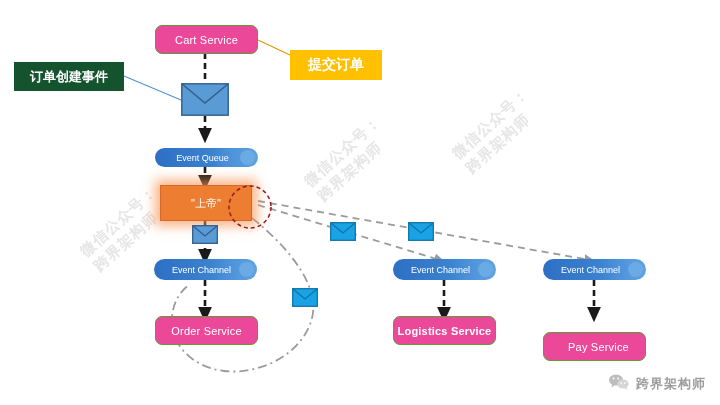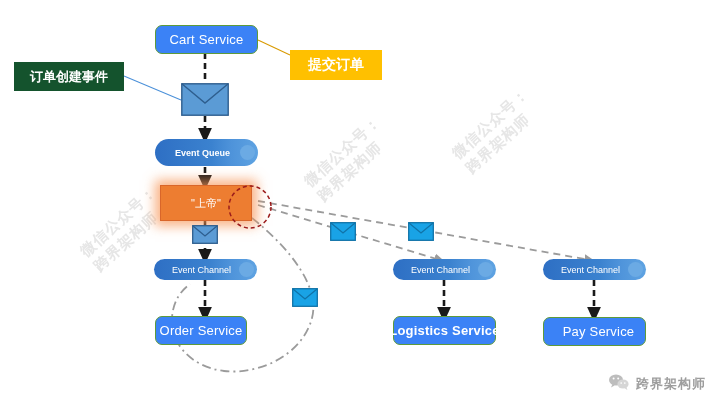--- a/index.html
+++ b/index.html
@@ -12,26 +12,26 @@
   #canvas{position:relative;width:720px;height:405px;background:#fff;overflow:hidden;}
 
   
   .layer{position:absolute;left:0;top:0;width:720px;height:405px;pointer-events:none;}
   #lines-bottom{z-index:1;}
   #lines-top{z-index:4;}
 
   
   .svc{
     position:absolute;z-index:3;
-    background:#3b82f6;
+    background:#ec4899;
     border:1px solid #5E9A3A;
     border-radius:7px;
     color:#ffffff;
     display:flex;align-items:center;justify-content:center;
-    font-size:13px;
+    font-size:11px;
     letter-spacing:.2px;
     box-sizing:border-box;
     white-space:nowrap;
   }
 
   
   .pill{
     position:absolute;z-index:3;
     border-radius:999px;
     color:#ffffff;
@@ -147,49 +147,49 @@
     <line x1="258" y1="205" x2="440" y2="260" stroke="#9b9b9b" stroke-width="1.8" stroke-dasharray="7,5" marker-end="url(#arrowGray)"></line>
     <line x1="258" y1="201" x2="590" y2="260" stroke="#9b9b9b" stroke-width="1.8" stroke-dasharray="7,5" marker-end="url(#arrowGray)"></line>
 
     <path d="M252,218 C292,250 320,288 312,318 C302,356 258,375 224,371 C190,367 170,342 172,318 C173,300 182,290 190,284" fill="none" stroke="#9b9b9b" stroke-width="1.8" stroke-dasharray="9,4,2,4"></path>
   </svg>
 
   <div class="svc" style="left:155px;top:25px;width:103px;height:29px;">
     <span>Cart Service</span>
   </div>
 
-  <div class="pill" style="left:155px;top:139px;width:103px;height:27px;font-weight:bold;">
+  <div class="pill" style="left:155px;top:148px;width:103px;height:19px;">
     <span class="pilltext">Event  Queue</span>
   </div>
 
   <div class="god" style="left:160px;top:185px;width:92px;height:36px;">
     <span>"上帝"</span>
   </div>
 
   <div class="pill" style="left:154px;top:259px;width:103px;height:21px;">
     <span class="pilltext">Event  Channel</span>
   </div>
 
   <div class="pill" style="left:393px;top:259px;width:103px;height:21px;">
     <span class="pilltext">Event  Channel</span>
   </div>
 
   <div class="pill" style="left:543px;top:259px;width:103px;height:21px;">
     <span class="pilltext">Event  Channel</span>
   </div>
 
-  <div class="svc" style="left:155px;top:316px;width:92px;height:29px;">
+  <div class="svc" style="left:155px;top:316px;width:103px;height:29px;">
     <span>Order Service</span>
   </div>
 
   <div class="svc" style="left:393px;top:316px;width:103px;height:29px;font-weight:bold;">
     <span>Logistics Service</span>
   </div>
 
-  <div class="svc" style="left:543px;top:317px;width:103px;height:29px;padding-left:8px;">
+  <div class="svc" style="left:543px;top:332px;width:103px;height:29px;padding-left:8px;">
     <span>Pay Service</span>
   </div>
 
   <div class="env" style="left:181px;top:83px;width:48px;height:33px;">
     <svg width="48" height="33" viewBox="0 0 48 33">
       <rect x="0.8" y="0.8" width="46.4" height="31.4" fill="#5B9BD5" stroke="#2E5E8E" stroke-width="1.4"></rect>
       <path d="M0.8,0.8 L24,20 L47.2,0.8" fill="none" stroke="#2E5E8E" stroke-width="1.4"></path>
     </svg>
   </div>
 

